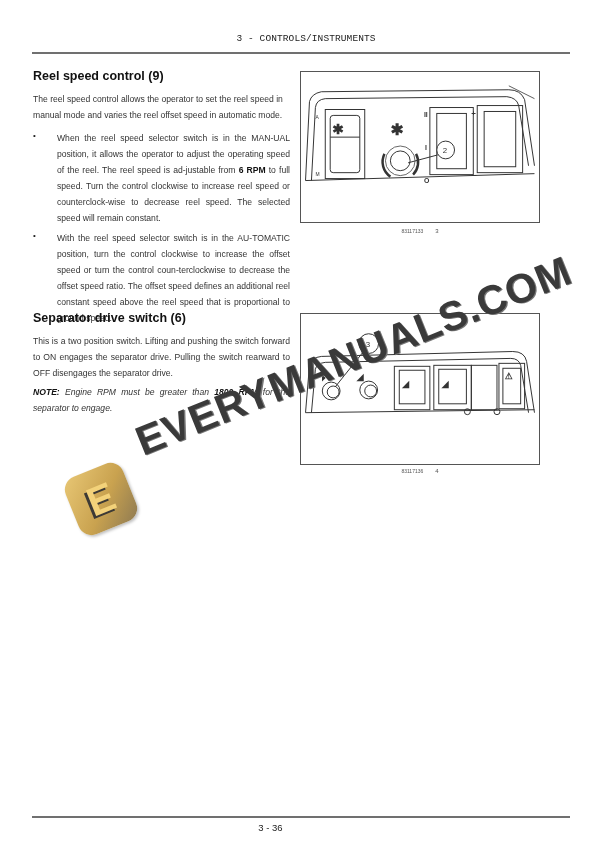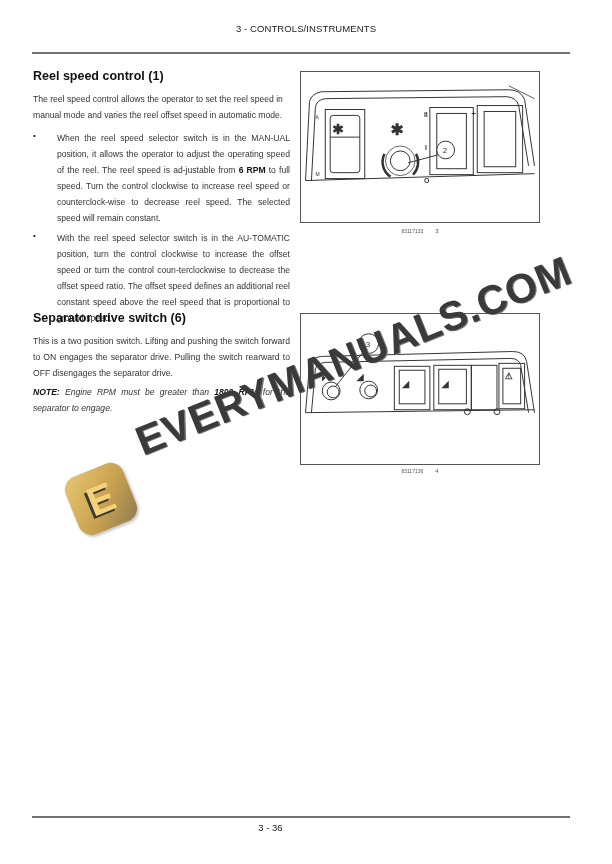--- a/index.html
+++ b/index.html
@@ -1,17 +1,17 @@
 <!DOCTYPE html>
 <html><head>
 <meta charset="utf-8">
 <style>
   html, body { margin: 0; padding: 0; background: #ffffff; }
   body { width: 612px; height: 864px; position: relative; overflow: hidden; font-family: "Liberation Sans", sans-serif; color: #222; }
-  .header-title { position: absolute; top: 23px; left: 0; width: 612px; text-align: center; font-size: 9.5px; letter-spacing: 0.1px; color: #222; }
+  .header-title { position: absolute; top: 33px; left: 0; width: 612px; text-align: center; font-size: 9.5px; letter-spacing: 0.1px; color: #222; font-family: Liberation Mono, monospace; }
   .rule { position: absolute; left: 32px; width: 538px; height: 2px; background: #707070; }
   .rule.top { top: 52px; }
   .rule.bottom { top: 816px; }
   .footer-page { position: absolute; top: 822px; left: 0; width: 541px; text-align: center; font-size: 9.5px; color: #222; }
 
   .col-left { position: absolute; left: 33px; width: 257px; }
   h2 { margin: 0; font-size: 12.5px; font-weight: bold; color: #111; }
   p { margin: 0; font-size: 8.6px; line-height: 16px; text-align: justify; color: #333; }
   .sec1 { top: 69px; }
   .sec2 { top: 311px; }
@@ -38,21 +38,21 @@
   .wm-logo { position: absolute; left: 0; top: 138px; width: 62px; height: 62px; border-radius: 14px; transform: rotate(-22deg); background: linear-gradient(135deg, #e8c775 0%, #c9a24f 55%, #8e7a52 100%); box-shadow: 1px 2px 3px rgba(0,0,0,0.25); }
   .wm-logo span { position: absolute; left: 0; top: 0; width: 100%; height: 100%; text-align: center; line-height: 62px; font-size: 40px; font-weight: bold; color: #f3d27a; text-shadow: -3px 2px 0 #3d3a35; }
 </style>
 </head>
 <body>
 
 <div class="header-title">3 - CONTROLS/INSTRUMENTS</div>
 <div class="rule top"></div>
 
 <div class="col-left sec1" style="position:absolute;">
-  <h2>Reel speed control (1)</h2>
+  <h2>Reel speed control (9)</h2>
   <p class="intro">The reel speed control allows the operator to set the reel speed in manual mode and varies the reel offset speed in automatic mode.</p>
   <ul>
     <li>
       <span class="bullet">•</span>
       <p><span>When the reel speed selector switch is in the MAN-UAL position, it allows the operator to adjust the operating speed of the reel. The reel speed is ad-justable from </span><b>6 RPM</b><span> to full speed. Turn the control clockwise to increase reel speed or counterclock-wise to decrease reel speed. The selected speed will remain constant.</span></p>
     </li>
     <li>
       <span class="bullet">•</span>
       <p>With the reel speed selector switch is in the AU-TOMATIC position, turn the control clockwise to increase the offset speed or turn the control coun-terclockwise to decrease the offset speed ratio. The offset speed defines an additional reel constant speed above the reel speed that is proportional to ground speed.</p>
     </li>

